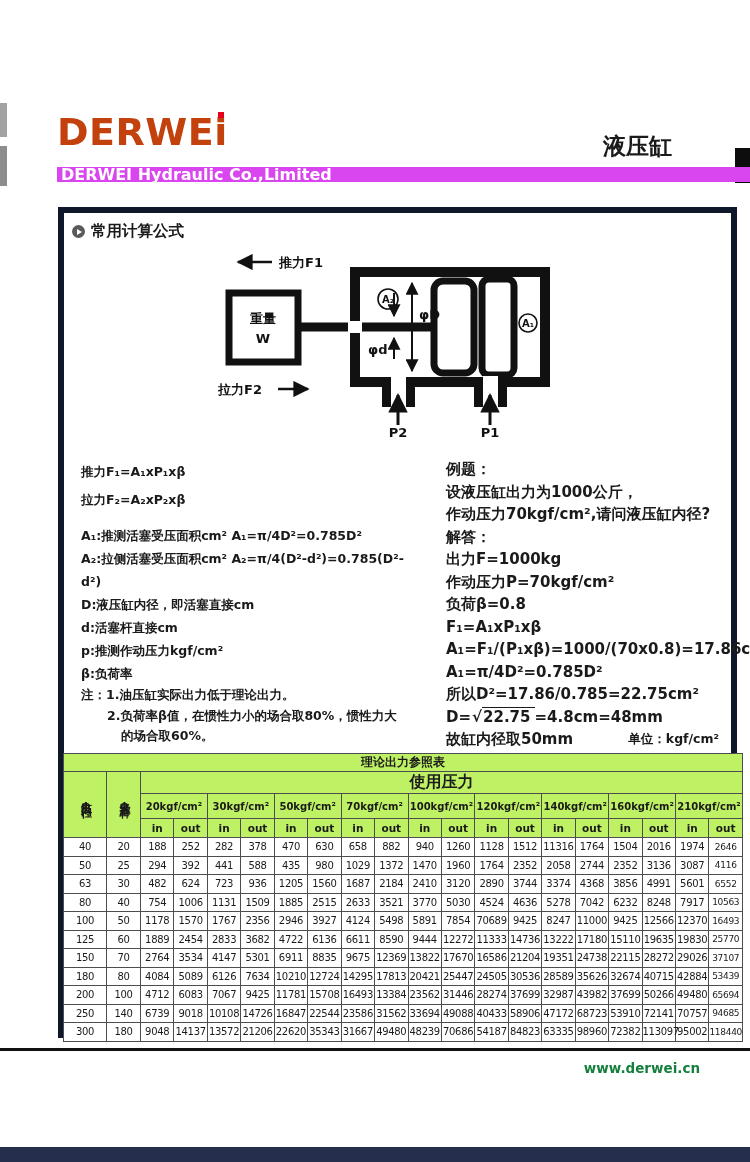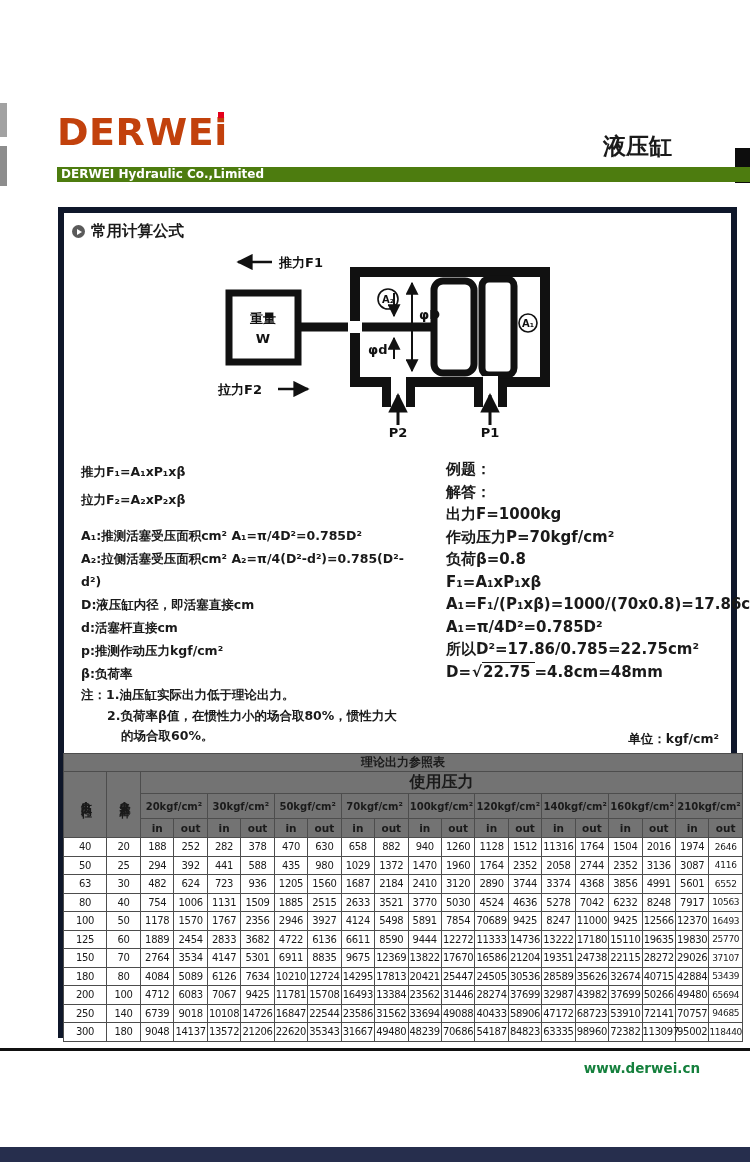--- a/index.html
+++ b/index.html
@@ -11,22 +11,22 @@
   .edge-mark-1{top:103px;width:7px;height:34px;}
   .edge-mark-2{top:146px;width:7px;height:40px;background:#8d8d8d;}
 
   
   .logo{position:absolute;left:57px;top:110px;font-size:38px;font-weight:800;letter-spacing:.5px;color:#c2410c;}
   .logo-i{position:relative;display:inline-block;}
   .logo-i::after{content:'';position:absolute;top:2px;left:50%;transform:translateX(-50%);
                  width:6px;height:6px;background:#e4001b;}
   .page-title{position:absolute;right:78px;top:131px;font-size:23px;font-weight:700;}
   .corner-block{position:absolute;left:735px;top:148px;width:15px;height:35px;background:#0d0d0d;}
-  .company-bar{position:absolute;left:57px;top:167px;width:693px;height:15px;background:#4d7c0f;
-               color:#fff;font-size:12px;line-height:15px;padding-left:4px;box-sizing:border-box;font-weight:600;}
+  .company-bar{position:absolute;left:57px;top:167px;width:693px;height:15px;background:#d946ef;
+               color:#fff;font-size:16px;line-height:15px;padding-left:4px;box-sizing:border-box;font-weight:600;}
 
   
   .content-box{position:absolute;left:58px;top:207px;width:679px;height:831px;
                border:6px solid #0f172a;box-sizing:border-box;background:#fff;}
   .section-header{position:absolute;left:8px;top:8px;display:flex;align-items:center;gap:6px;}
   .bullet{width:13px;height:13px;border-radius:50%;background:#5a5a5a;position:relative;display:inline-block;}
   .bullet::after{content:'';position:absolute;left:5px;top:3.5px;border-left:5px solid #fff;
                  border-top:3px solid transparent;border-bottom:3px solid transparent;}
   .section-title{font-size:15.5px;font-weight:700;}
 
@@ -49,21 +49,21 @@
   .ex-title{font-weight:700;}
   .sqrt-sign{margin-left:1px;}
   .sqrt-val{border-top:1.5px solid #1a1a1a;padding:0 4px 0 1px;}
 
   .unit-note{position:absolute;right:12px;top:518px;font-size:12.5px;font-weight:700;}
 
   
   .out-table{position:absolute;left:-1px;top:540px;width:680px;border-collapse:collapse;table-layout:fixed;
              font-family:"DejaVu Sans","Liberation Sans",sans-serif;}
   .out-table th,.out-table td{border:1px solid #4d4d4d;text-align:center;padding:0;}
-  .out-table th{background:#737373;font-weight:700;}
+  .out-table th{background:#bef264;font-weight:700;}
   .t-title{height:17px;font-size:12px;}
   .t-press{height:20px;font-size:16px;}
   .p-head{height:24px;font-size:10px;font-weight:600;}
   .io-head{height:18px;font-size:10.5px;font-weight:600;}
   .vert{writing-mode:vertical-rl;text-orientation:upright;font-size:11px;letter-spacing:2px;padding:2px 0;}
   .out-table td{height:17.5px;font-size:10px;font-weight:500;background:#fff;letter-spacing:-0.3px;}
   .out-table td:last-child{font-size:9px;}
 
   
   .footer-line{position:absolute;left:0;top:1048px;width:750px;height:3px;background:#111;}
@@ -150,31 +150,36 @@
         </div>
       <div class="f-notes">
           <div>注：1.油压缸实际出力低于理论出力。</div>
           <div>2.负荷率β值，在惯性力小的场合取80%，惯性力大</div>
           <div>的场合取60%。</div>
         </div>
     </div>
 
     <div class="example">
       <div class="ex-title">例题：</div>
+      <div>
+          <div>设液压缸出力为1000公斤，</div>
+          <div>作动压力70kgf/cm²,请问液压缸内径?</div>
+        </div>
       <div class="ex-title">解答：</div>
       <div>
           <div>出力F=1000kg</div>
           <div>作动压力P=70kgf/cm²</div>
           <div>负荷β=0.8</div>
           <div>F₁=A₁xP₁xβ</div>
           <div>A₁=F₁/(P₁xβ)=1000/(70x0.8)=17.86cm²</div>
           <div>A₁=π/4D²=0.785D²</div>
           <div>所以D²=17.86/0.785=22.75cm²</div>
         </div>
       <div class="ex-line"><span>D=</span><span class="sqrt-sign">√</span><span class="sqrt-val">22.75</span><span>=4.8cm=48mm</span></div>
+      <div class="ex-line">故缸内径取50mm</div>
     </div>
 
     <div class="unit-note">单位：kgf/cm²</div>
 
     <table class="out-table">
       <colgroup>
         <col style="width:43px">
           <col style="width:34px">
         <col>
           <col>

